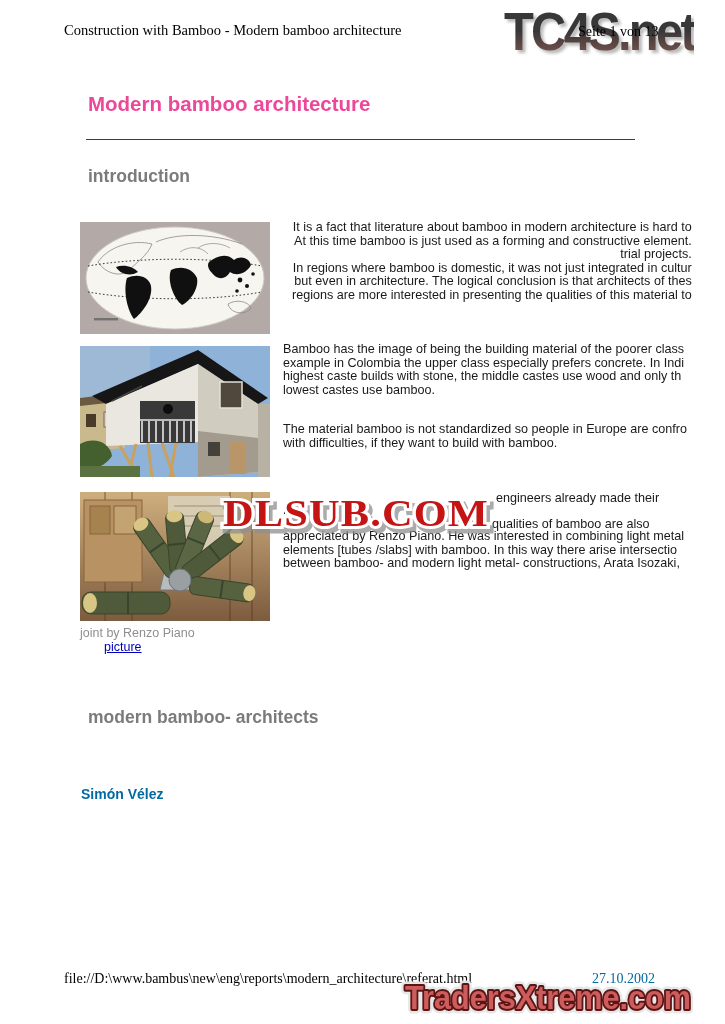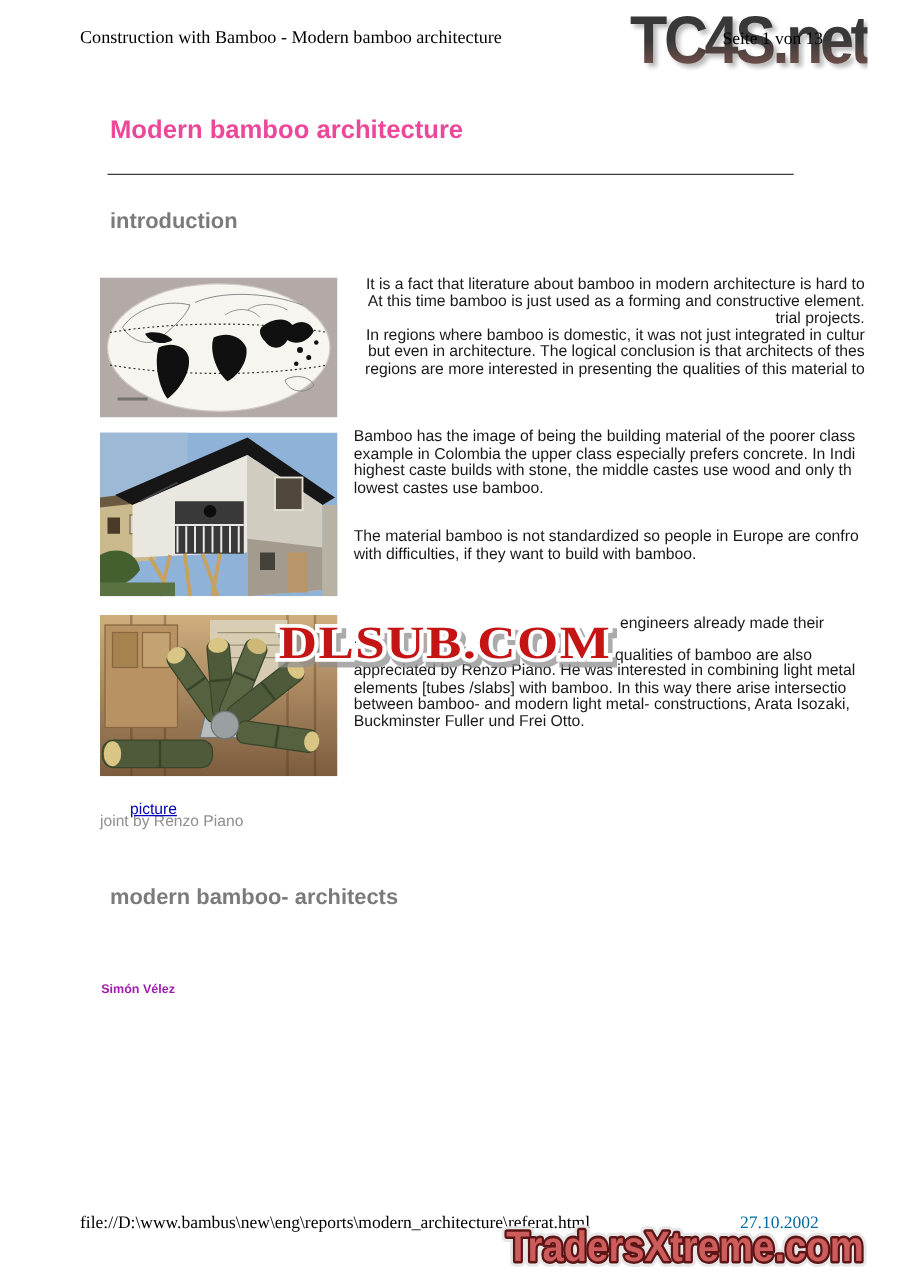--- a/index.html
+++ b/index.html
@@ -12,23 +12,23 @@
   .tc4s-svg{right:-4px;top:0px;z-index:5;filter:drop-shadow(3px 3px 1.5px #b9b9b9);}
   .doc-title{left:88px;top:92px;font-size:20.5px;font-weight:bold;color:#ec4899;white-space:nowrap;}
   .rule{left:86px;top:139px;width:549px;height:0;border-top:1.6px solid #3c3c3c;}
   .sec-heading{font-size:17.5px;font-weight:bold;color:#7b7b7b;white-space:nowrap;}
   .h-intro{left:88px;top:166px;}
   .h-architects{left:88px;top:707px;}
   .img-frame{left:80px;width:190px;overflow:hidden;}
   .para{line-height:13.6px;font-size:12.6px;color:#191919;}
   .ln{white-space:nowrap;height:13.6px;}
   .frag{position:absolute;white-space:nowrap;font-size:12.6px;color:#191919;}
-  .caption{left:80px;top:626px;font-size:12.5px;color:#8f8f8f;white-space:nowrap;margin-top:24px;}
+  .caption{left:80px;top:626px;font-size:12.5px;color:#8f8f8f;white-space:nowrap;}
   .link{left:80px;top:640px;font-size:12.5px;color:#0000bb;text-decoration:underline;white-space:nowrap;cursor:pointer;padding-left:24px;}
-  .architect{left:81px;top:786px;font-size:10px;font-weight:bold;color:#a21caf;white-space:nowrap;}
+  .architect{left:81px;top:786px;font-size:14px;font-weight:bold;color:#0369a1;white-space:nowrap;}
   .footer-path{left:64px;top:971px;font-size:14px;color:#000;white-space:nowrap;z-index:2;}
   .footer-date{left:592px;top:971px;font-size:14px;color:#0369a1;white-space:nowrap;z-index:2;}
   .dlsub-svg{left:220px;top:488px;z-index:20;}
   .traders-svg{right:-2px;top:974px;z-index:30;}
   .wm-dlsub{font-family:"Liberation Serif",serif;font-weight:bold;letter-spacing:1px;}
   .wm-traders{font-family:"Liberation Sans",sans-serif;font-weight:bold;}
   .wm-tc4s{font-family:"Liberation Sans",sans-serif;font-weight:bold;letter-spacing:-3px;}
 </style>
 </head>
 <body>
@@ -190,21 +190,20 @@
     <circle cx="100" cy="88" r="11" fill="#9aa0a2" stroke="#6f7577"></circle>
   </svg>
 
   <div class="abs frag" style="left:283px;top:503px;">N</div>
   <div class="abs frag" style="left:496px;top:491px;text-align:right;">engineers already made their</div>
   <div class="abs frag" style="left:492px;top:517px;">qualities of bamboo are also</div>
   <div class="abs para" style="left:283px;top:530px;">
     <div class="ln">appreciated by Renzo Piano. He was interested in combining light metal</div>
     <div class="ln">elements [tubes /slabs] with bamboo. In this way there arise intersectio</div>
     <div class="ln">between bamboo- and modern light metal- constructions, Arata Isozaki,</div>
-    <div class="ln">Buckminster Fuller und Frei Otto.</div>
   </div>
 
   <svg class="abs dlsub-svg" width="285" height="52" viewBox="0 0 285 52">
     <g class="wm-dlsub" font-size="37">
       <text x="6" y="42" textLength="266" lengthAdjust="spacingAndGlyphs" fill="none" stroke="#8f8f8f" stroke-width="7" opacity="0.75">DLSUB.COM</text>
       <text x="3" y="38" textLength="266" lengthAdjust="spacingAndGlyphs" fill="none" stroke="#ffffff" stroke-width="6">DLSUB.COM</text>
       <text x="3" y="38" textLength="266" lengthAdjust="spacingAndGlyphs" fill="#c41414">DLSUB.COM</text>
     </g>
   </svg>
 

